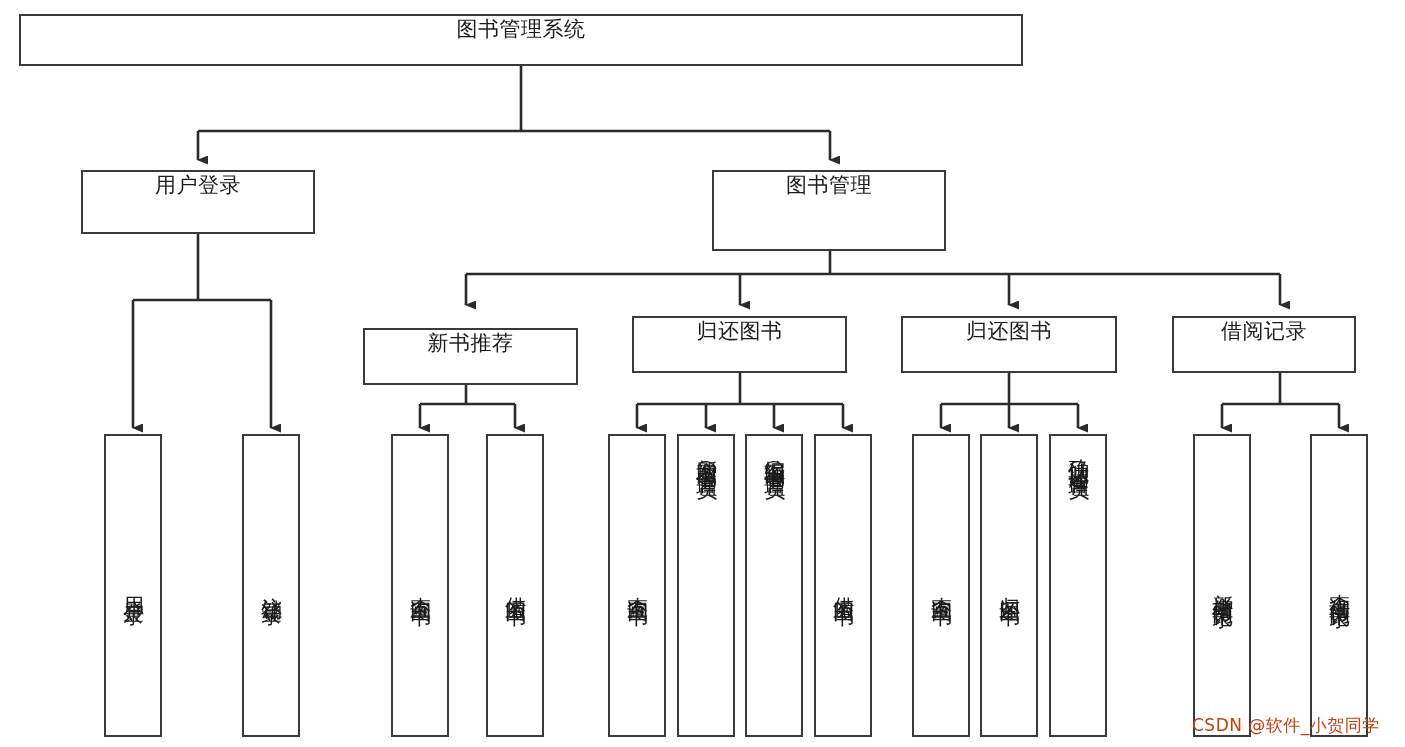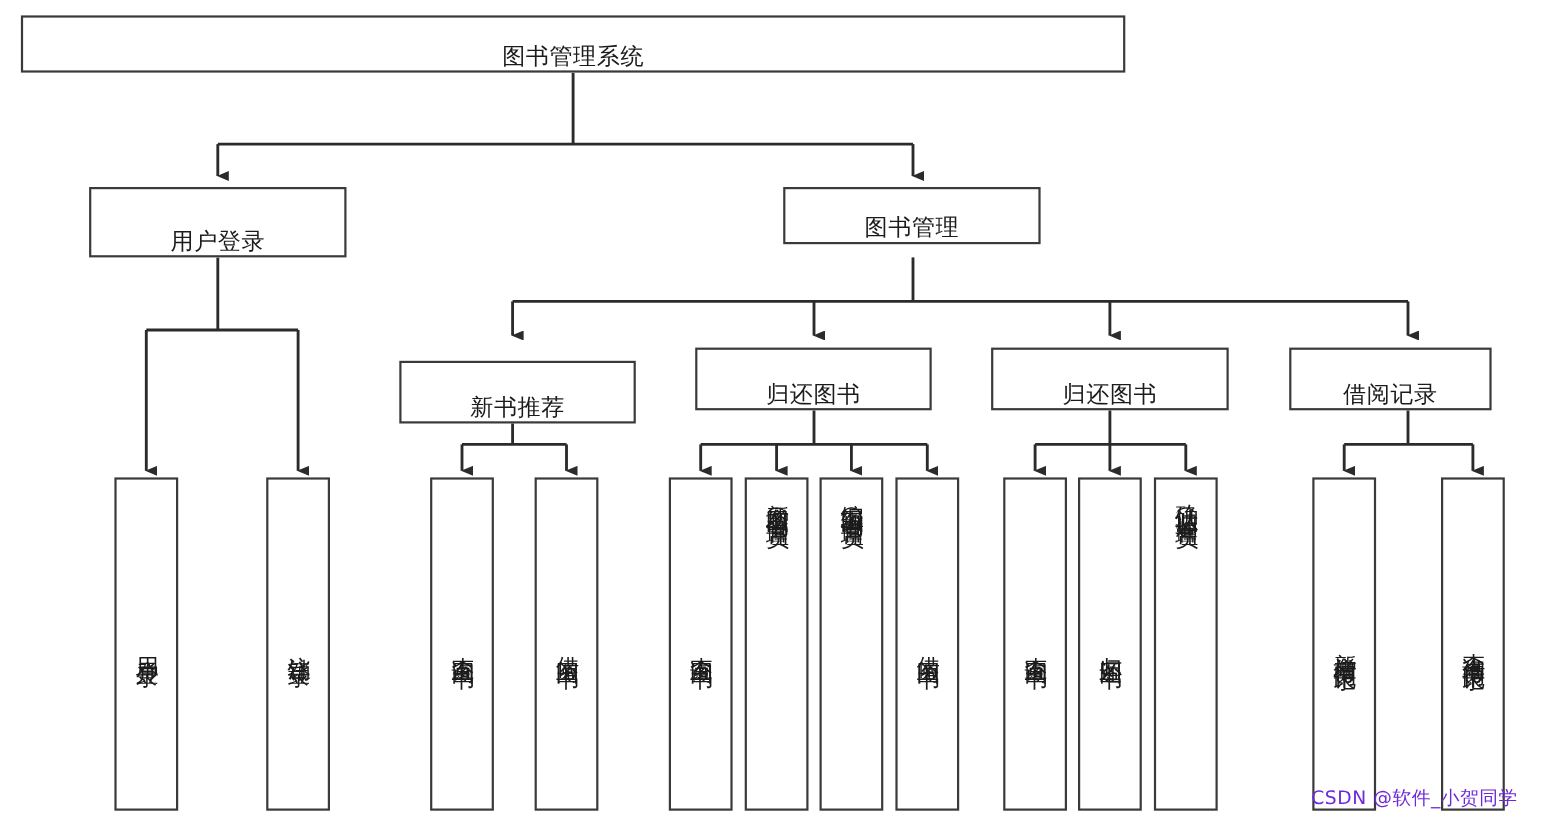--- a/index.html
+++ b/index.html
@@ -25,21 +25,21 @@
     width: 1405px;
     height: 747px;
     pointer-events: none;
   }
   .node {
     position: absolute;
     box-sizing: border-box;
     background: #ffffff;
     border: 2px solid #3a3a3a;
     display: flex;
-    align-items: flex-end;
+    align-items: flex-start;
     justify-content: center;
     z-index: 2;
   }
   .node .lbl {
     color: #1b1b1b;
     font-size: 21px;
     line-height: 1.25;
     letter-spacing: 0.5px;
     white-space: nowrap;
   }
@@ -63,21 +63,21 @@
     height: auto;
     max-height: 100%;
     display: block;
   }
   .node.vert.mid {
     align-items: center;
     padding-top: 0;
   }
   .watermark {
     position: absolute;
-    color: #6d28d9;
+    color: #c2410c;
     font-size: 17px;
     letter-spacing: 0.5px;
     white-space: nowrap;
     z-index: 5;
     font-family: "DejaVu Sans", "Liberation Sans", sans-serif;
   }
 </style>
 </head>
 <body>
 
@@ -137,21 +137,21 @@
   </svg>
 
   <div class="node horiz" style="left:19px; top:14px; width:1004px; height:52px;">
     <span class="lbl">图书管理系统</span>
   </div>
 
   <div class="node horiz" style="left:81px; top:170px; width:234px; height:64px;">
     <span class="lbl">用户登录</span>
   </div>
 
-  <div class="node horiz" style="left:712px; top:170px; width:234px; height:52px;">
+  <div class="node horiz" style="left:712px; top:170px; width:234px; height:81px;">
     <span class="lbl">图书管理</span>
   </div>
 
   <div class="node horiz" style="left:363px; top:328px; width:215px; height:57px;">
     <span class="lbl">新书推荐</span>
   </div>
 
   <div class="node horiz" style="left:632px; top:316px; width:215px; height:57px;">
     <span class="lbl">归还图书</span>
   </div>

